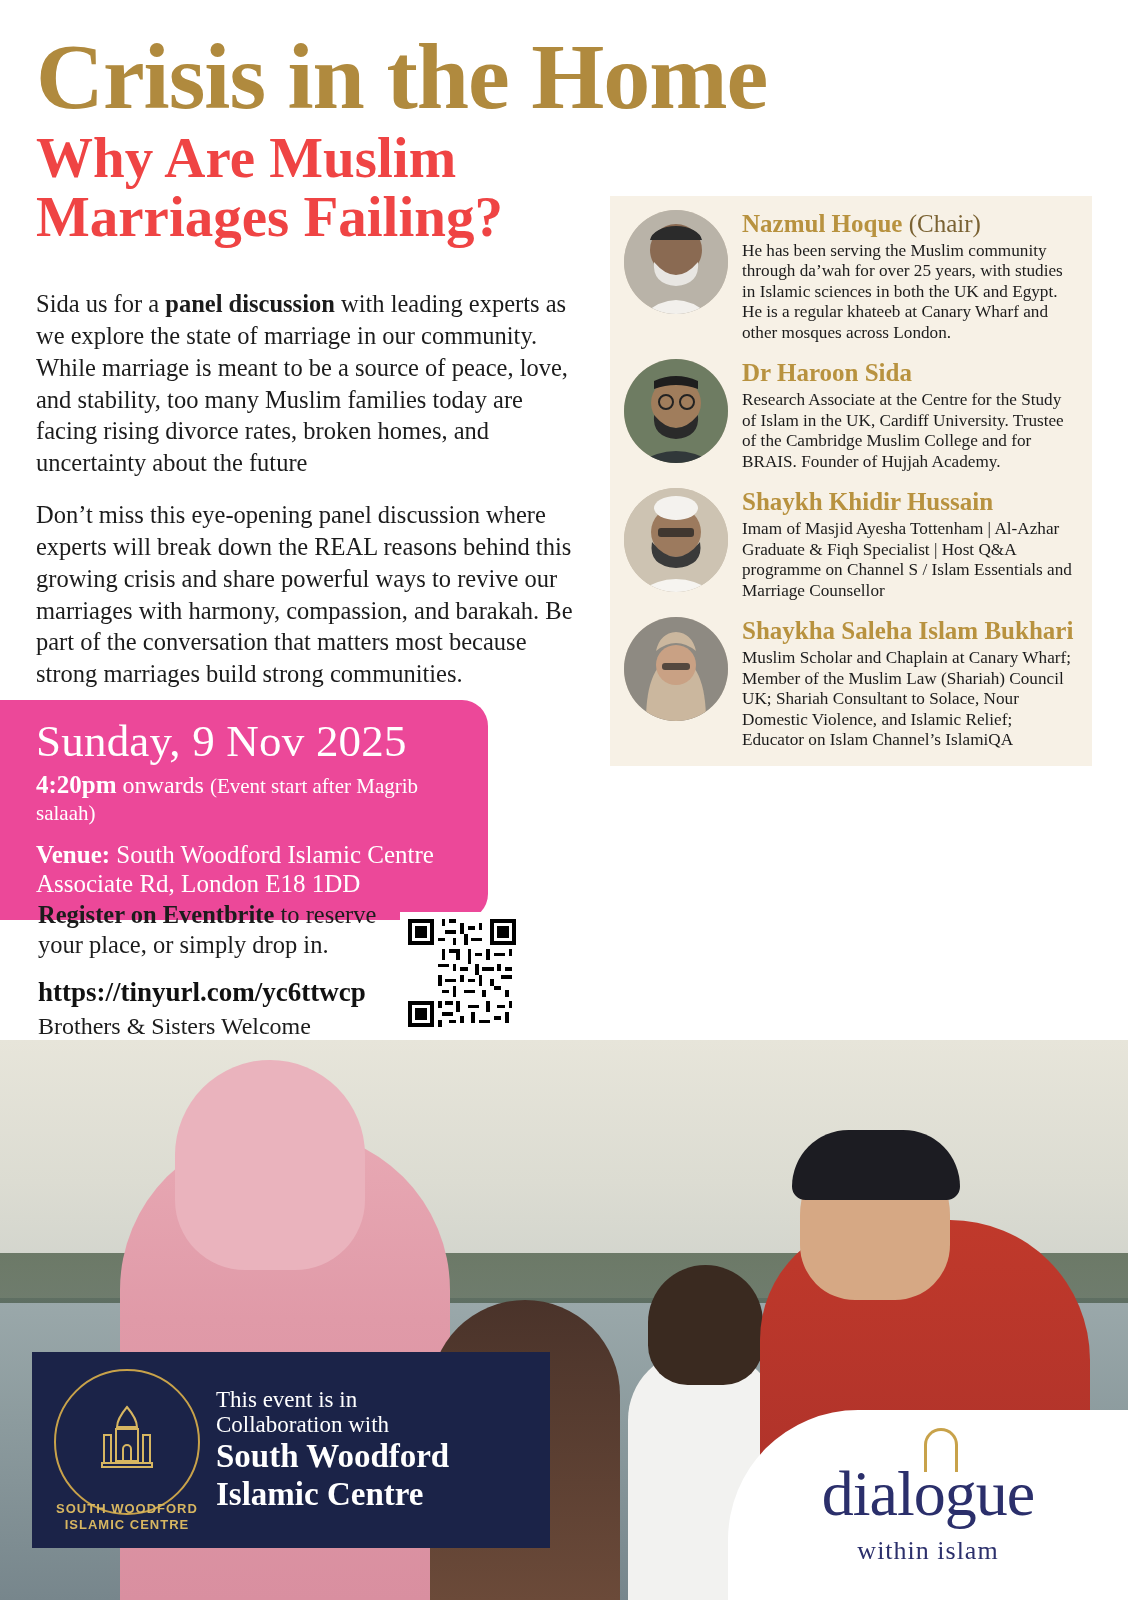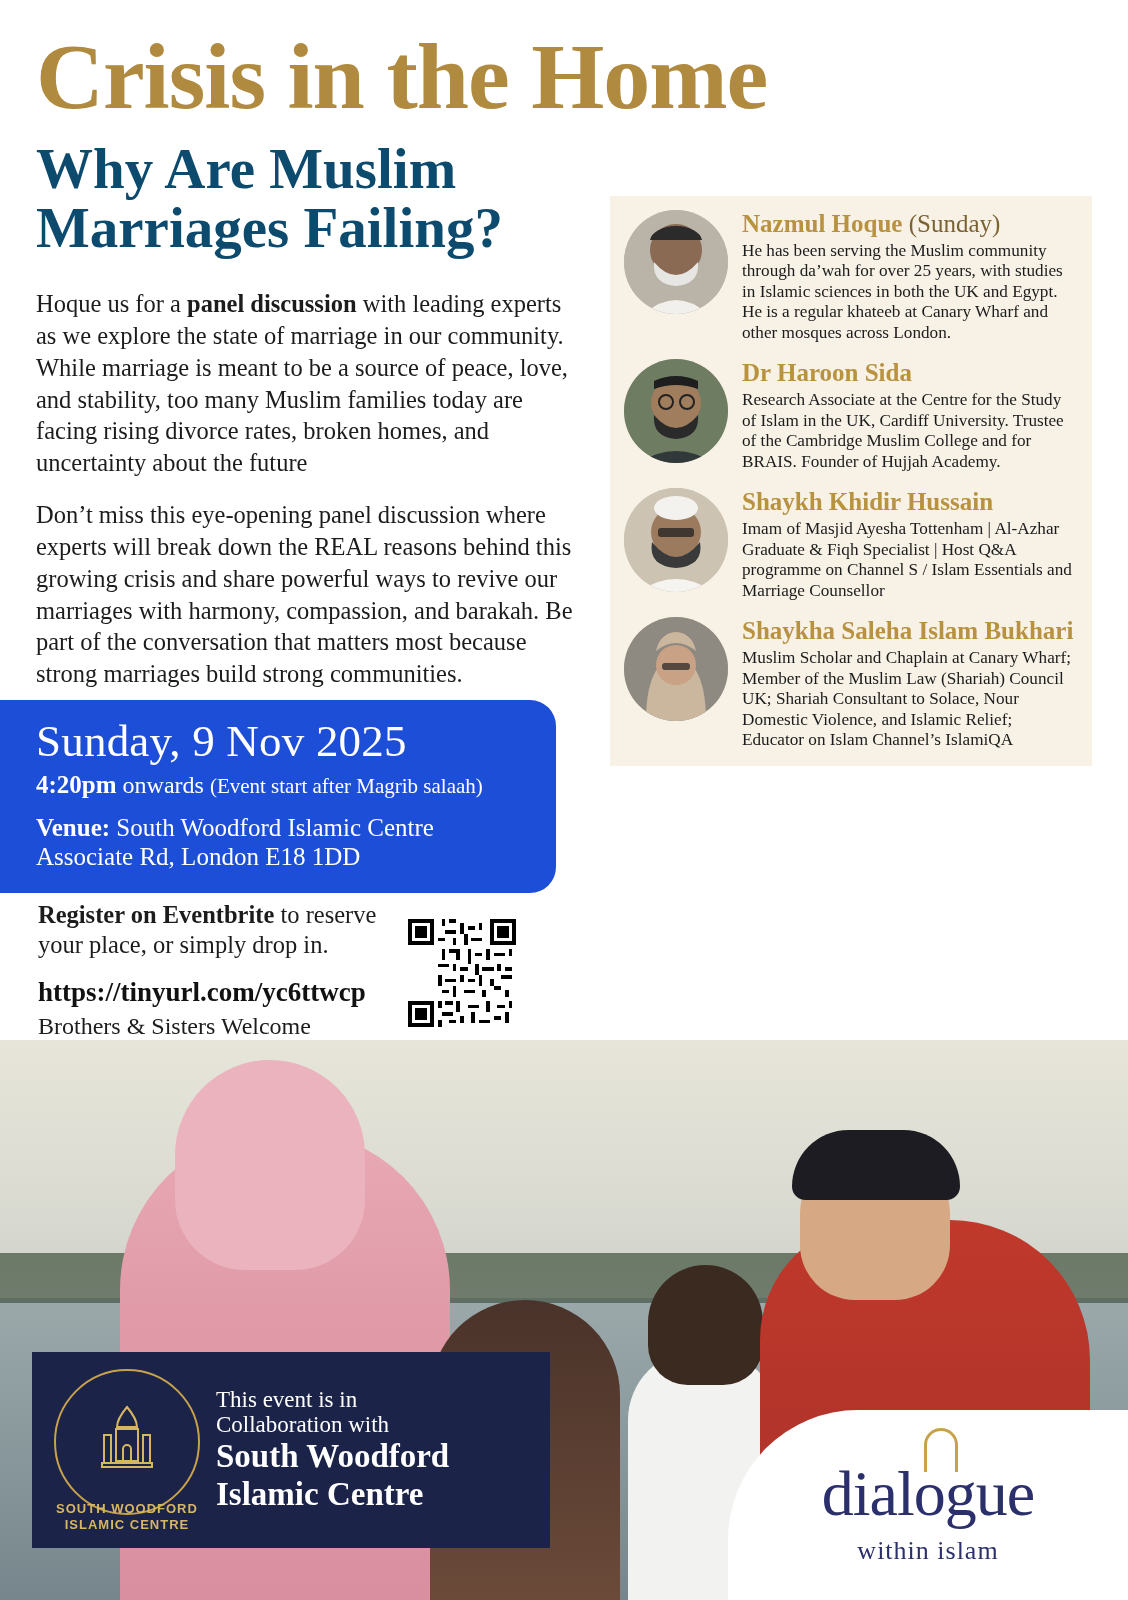--- a/index.html
+++ b/index.html
@@ -23,22 +23,22 @@
     color: #b08a3e;
     letter-spacing: -1px;
     white-space: nowrap;
   }
 
   .sub-title {
     font-family: "Liberation Serif", serif;
     font-weight: bold;
     font-size: 57px;
     line-height: 1.04;
-    color: #0c4a6e;
-    margin-top: 17px;
+    color: #ef4444;
+    margin-top: 6px;
     max-width: 560px;
   }
 
   
   .left-col {
     position: absolute;
     left: 36px;
     top: 288px;
     width: 540px;
   }
@@ -49,22 +49,22 @@
     color: #1c1c1c;
     margin-bottom: 20px;
   }
   .body-para b { font-weight: bold; text-align: right; }
 
   
   .date-card {
     position: absolute;
     left: 0px;
     top: 700px;
-    width: 556px;
-    background: #1d4ed8;
+    width: 488px;
+    background: #ec4899;
     border-top-right-radius: 26px;
     border-bottom-right-radius: 26px;
     padding: 18px 30px 22px 36px;
     color: #ffffff;
   }
   .date-line {
     font-size: 45px;
     line-height: 1.05;
     letter-spacing: 0.2px;
   }
@@ -312,21 +312,21 @@
 
 <div class="poster-top">
   <div class="main-title">Crisis in the Home</div>
   <div class="sub-title">
     <span>Why Are Muslim</span><br>
     <span>Marriages Failing?</span>
   </div>
 </div>
 
 <div class="left-col">
-  <p class="body-para"><span>Hoque us for a </span><b>panel discussion</b><span> with leading experts as we explore the state of marriage in our community. While marriage is meant to be a source of peace, love, and stability, too many Muslim families today are facing rising divorce rates, broken homes, and uncertainty about the future</span></p>
+  <p class="body-para"><span>Sida us for a </span><b>panel discussion</b><span> with leading experts as we explore the state of marriage in our community. While marriage is meant to be a source of peace, love, and stability, too many Muslim families today are facing rising divorce rates, broken homes, and uncertainty about the future</span></p>
   <p class="body-para">Don’t miss this eye-opening panel discussion where experts will break down the REAL reasons behind this growing crisis and share powerful ways to revive our marriages with harmony, compassion, and barakah. Be part of the conversation that matters most because strong marriages build strong communities.</p>
 </div>
 
 <div class="date-card">
   <div class="date-line">Sunday, 9 Nov 2025</div>
   <div class="time-line">
     <span class="bold">4:20pm</span><span> onwards </span><span class="small">(Event start after Magrib salaah)</span>
   </div>
   <div class="venue-line">
     <b>Venue:</b><span> South Woodford Islamic Centre</span><br>
@@ -422,21 +422,21 @@
     <div class="sp-photo">
       <svg viewBox="0 0 104 104">
         <rect width="104" height="104" fill="#b9b3a8"></rect>
         <circle cx="52" cy="40" r="26" fill="#8a6a52"></circle>
         <path d="M52 16 a26 16 0 0 1 26 14 l-52 0 a26 16 0 0 1 26 -14z" fill="#2b2b2b"></path>
         <path d="M30 52 q22 26 44 0 q2 22 -22 24 q-24 -2 -22 -24z" fill="#e8e6e2"></path>
         <path d="M20 104 q32 -28 64 0z" fill="#f2f0ec"></path>
       </svg>
     </div>
     <div class="sp-body">
-      <div class="sp-name"><span>Nazmul Hoque</span><span class="role"> (Sunday)</span></div>
+      <div class="sp-name"><span>Nazmul Hoque</span><span class="role"> (Chair)</span></div>
       <div class="sp-desc">He has been serving the Muslim community through da’wah for over 25 years, with studies in Islamic sciences in both the UK and Egypt. He is a regular khateeb at Canary Wharf and other mosques across London.</div>
     </div>
   </div>
 
   <div class="speaker">
     <div class="sp-photo">
       <svg viewBox="0 0 104 104">
         <rect width="104" height="104" fill="#6e7c62"></rect>
         <circle cx="52" cy="44" r="25" fill="#a07d5c"></circle>
         <path d="M30 22 q22 -10 44 0 l0 8 q-22 -8 -44 0z" fill="#1e1e1e"></path>

